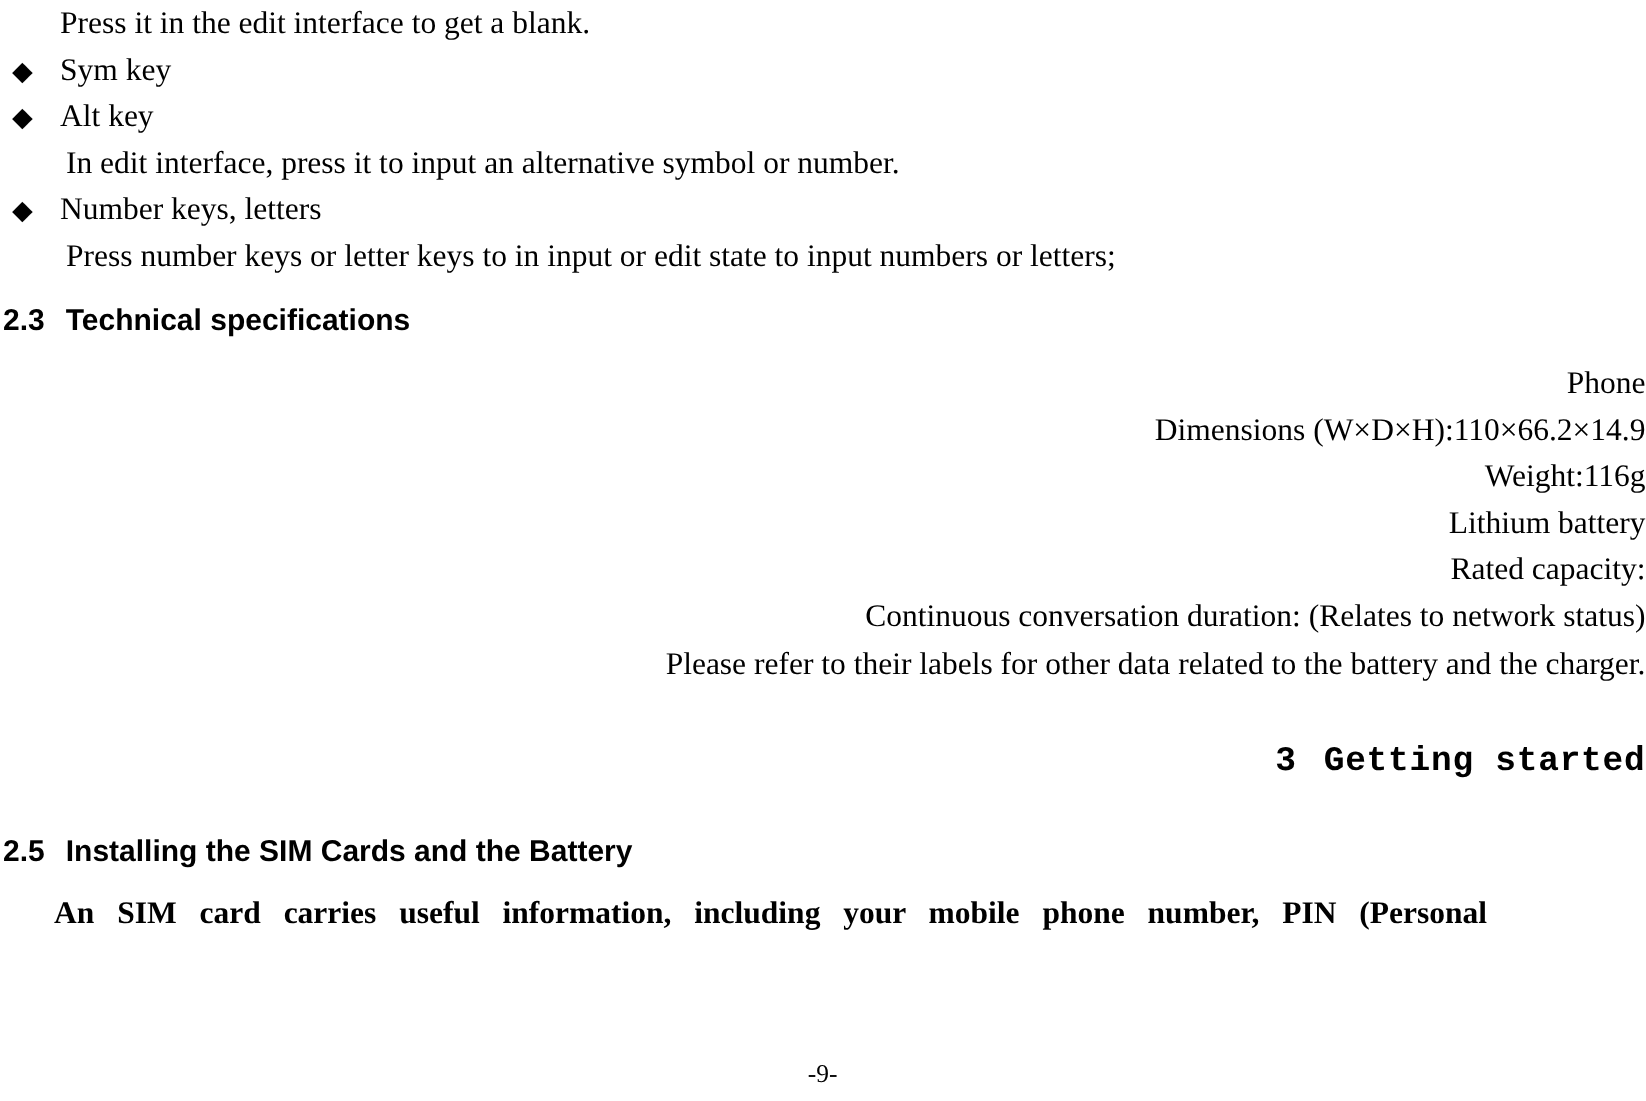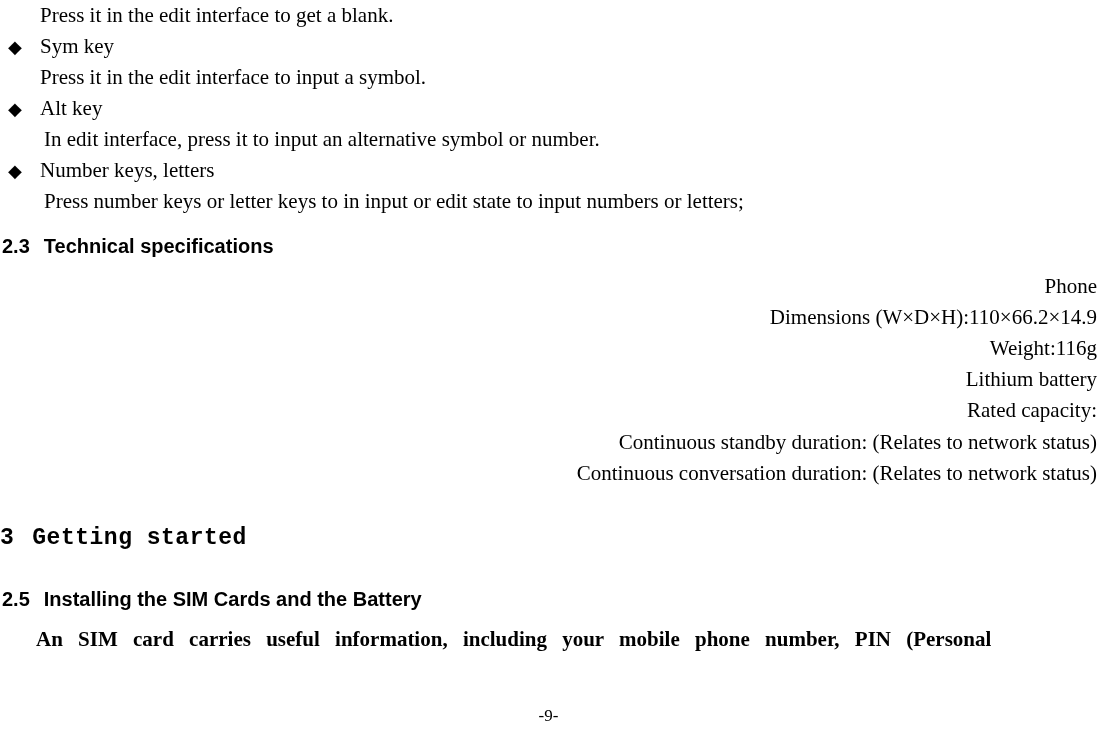--- a/index.html
+++ b/index.html
@@ -64,21 +64,21 @@
       margin-right: 14px;
     }
     .spec-line {
       padding-left: 2px;
       text-align: right;
     }
     .chapter-heading {
       font-family: 'Courier New', Courier, monospace;
       font-weight: bold;
       font-size: 23px;
-      text-align: left;
+      text-align: right;
       margin-top: 32px;
       margin-bottom: 30px;
       letter-spacing: 0.5px;
     }
     .chap-num {
       display: inline-block;
       margin-right: 18px;
     }
     .body-text {
       padding-left: 36px;
@@ -101,21 +101,20 @@
 
 <div class="page">
   <div class="content">
 
     <div class="item-desc">Press it in the edit interface to get a blank.</div>
 
     <div class="bullet-row">
       <span class="bullet">◆</span>
       <span class="bullet-text">Sym key</span>
     </div>
-    <div class="item-desc">Press it in the edit interface to input a symbol.</div>
 
     <div class="bullet-row">
       <span class="bullet">◆</span>
       <span class="bullet-text">Alt key</span>
     </div>
     <div class="item-desc-indent">In edit interface, press it to input an alternative symbol or number.</div>
 
     <div class="bullet-row">
       <span class="bullet">◆</span>
       <span class="bullet-text bold">Number keys, letters</span>
@@ -124,22 +123,22 @@
 
     <div class="section-heading">
       <span class="sh-num">2.3</span><span>Technical specifications</span>
     </div>
 
     <div class="spec-line">Phone</div>
     <div class="spec-line">Dimensions (W×D×H):110×66.2×14.9</div>
     <div class="spec-line">Weight:116g</div>
     <div class="spec-line">Lithium battery</div>
     <div class="spec-line">Rated capacity:</div>
-    <div class="spec-line">Continuous standby duration: (Relates to network status)</div>
     <div class="spec-line">Continuous conversation duration: (Relates to network status)</div>
+    <div class="spec-line">Please refer to their labels for other data related to the battery and the charger.</div>
 
     <div class="chapter-heading">
       <span class="chap-num">3</span><span>Getting started</span>
     </div>
 
     <div class="section-heading">
       <span class="sh-num">2.5</span><span>Installing the SIM Cards and the Battery</span>
     </div>
 
     <div class="body-text">An SIM card carries useful information, including your mobile phone number, PIN (Personal</div>

